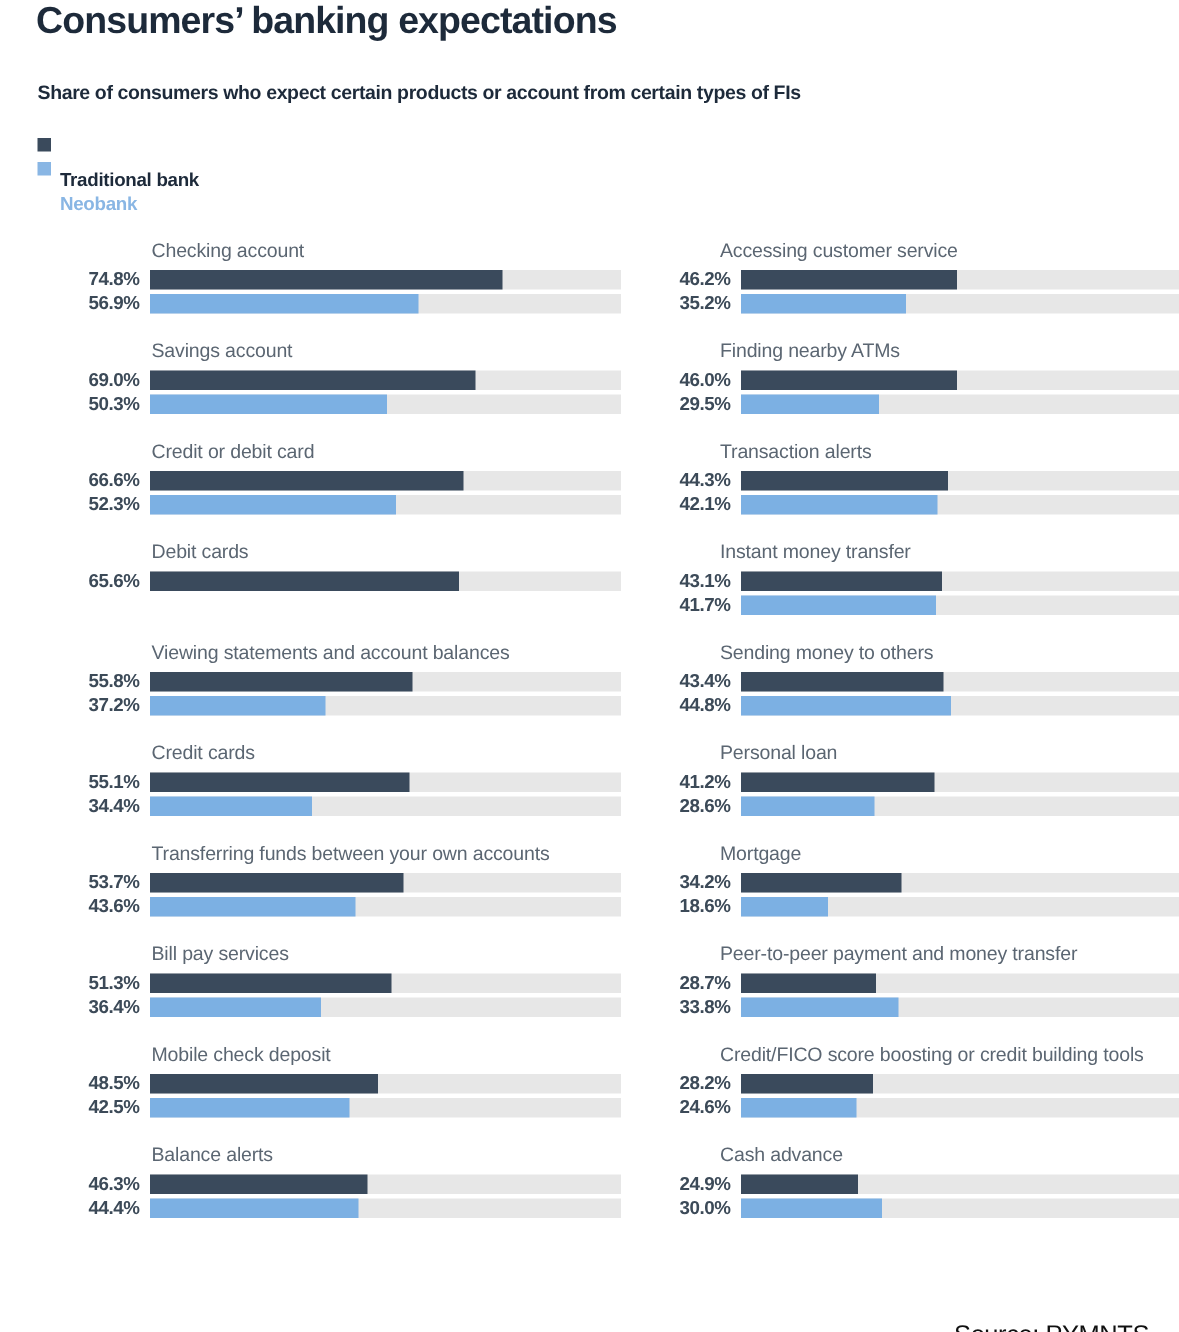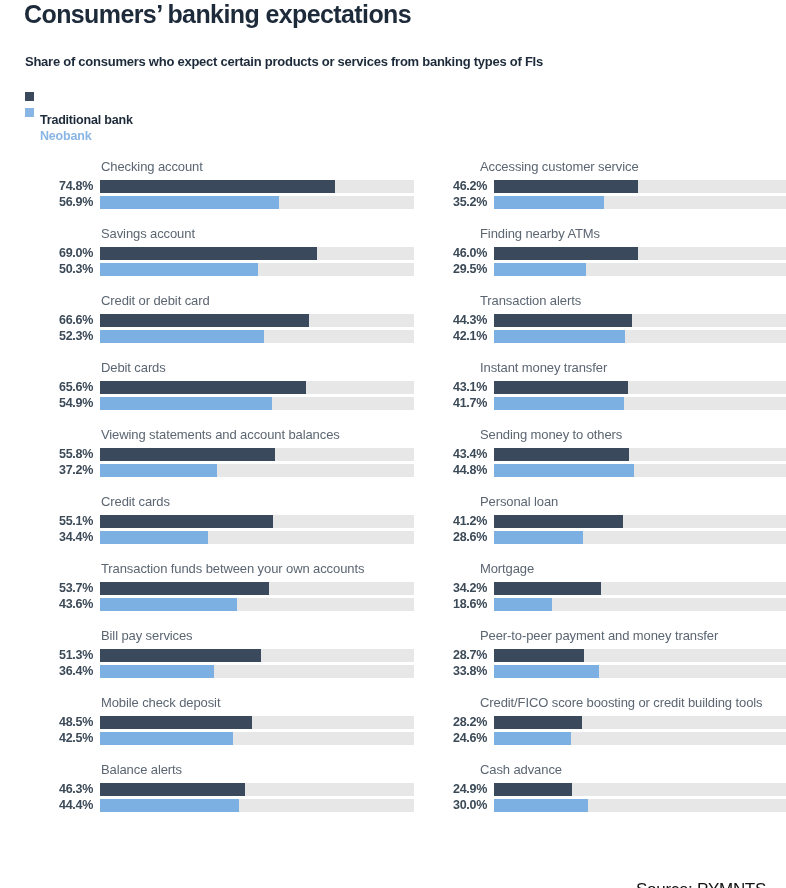--- a/index.html
+++ b/index.html
@@ -143,21 +143,21 @@
     color: #111111;
     letter-spacing: -0.3px;
     white-space: nowrap;
     margin-top: 32px;
   }
 </style>
 </head>
 <body>
 
 <div id="chart-title">Consumers’ banking expectations</div>
-<div id="chart-subtitle">Share of consumers who expect certain products or services from banking types of FIs</div>
+<div id="chart-subtitle">Share of consumers who expect certain products or account from certain types of FIs</div>
 
 <div id="legend">
   <div class="legend-row traditional">
     <span class="legend-swatch"></span>
     <span class="legend-label">Traditional bank</span>
   </div>
   <div class="legend-row neobank">
     <span class="legend-swatch"></span>
     <span class="legend-label">Neobank</span>
   </div>
@@ -210,26 +210,20 @@
       </div>
     </div>
     <div class="group">
       <div class="group-label">Debit cards</div>
       <div class="bar-row r1">
         <span class="bar-value">65.6%</span>
         <span class="bar-track">
           <span class="bar-fill traditional" style="width: 65.6%;"></span>
         </span>
       </div>
-      <div class="bar-row r2">
-        <span class="bar-value">54.9%</span>
-        <span class="bar-track">
-          <span class="bar-fill neobank" style="width: 54.9%;"></span>
-        </span>
-      </div>
     </div>
     <div class="group">
       <div class="group-label">Viewing statements and account balances</div>
       <div class="bar-row r1">
         <span class="bar-value">55.8%</span>
         <span class="bar-track">
           <span class="bar-fill traditional" style="width: 55.8%;"></span>
         </span>
       </div>
       <div class="bar-row r2">
@@ -248,21 +242,21 @@
         </span>
       </div>
       <div class="bar-row r2">
         <span class="bar-value">34.4%</span>
         <span class="bar-track">
           <span class="bar-fill neobank" style="width: 34.4%;"></span>
         </span>
       </div>
     </div>
     <div class="group">
-      <div class="group-label">Transaction funds between your own accounts</div>
+      <div class="group-label">Transferring funds between your own accounts</div>
       <div class="bar-row r1">
         <span class="bar-value">53.7%</span>
         <span class="bar-track">
           <span class="bar-fill traditional" style="width: 53.7%;"></span>
         </span>
       </div>
       <div class="bar-row r2">
         <span class="bar-value">43.6%</span>
         <span class="bar-track">
           <span class="bar-fill neobank" style="width: 43.6%;"></span>

